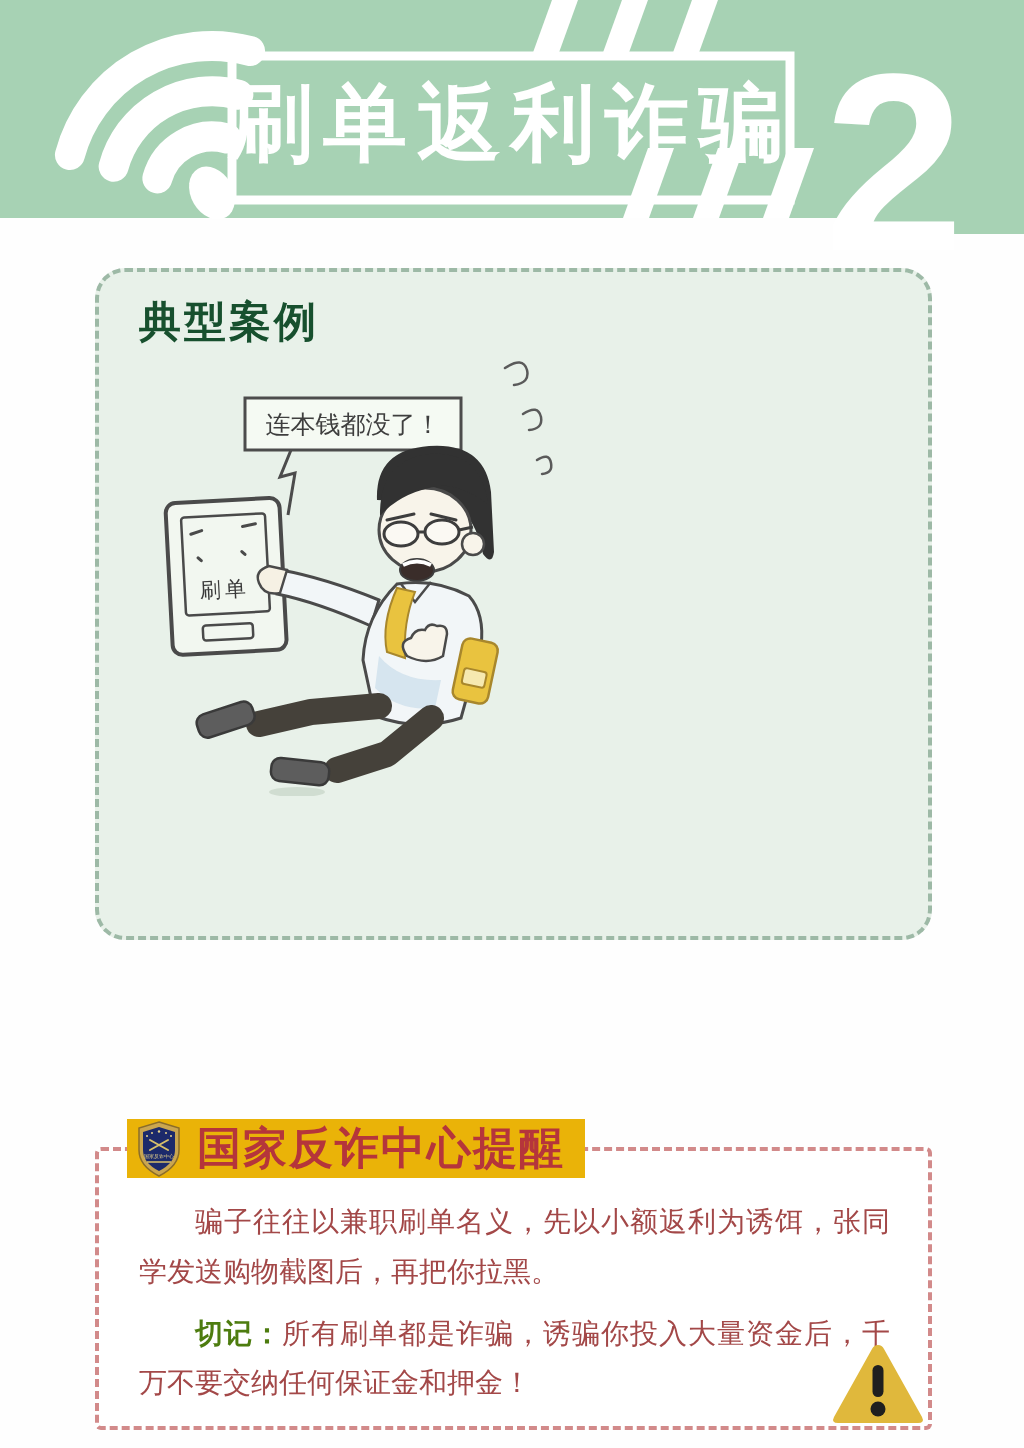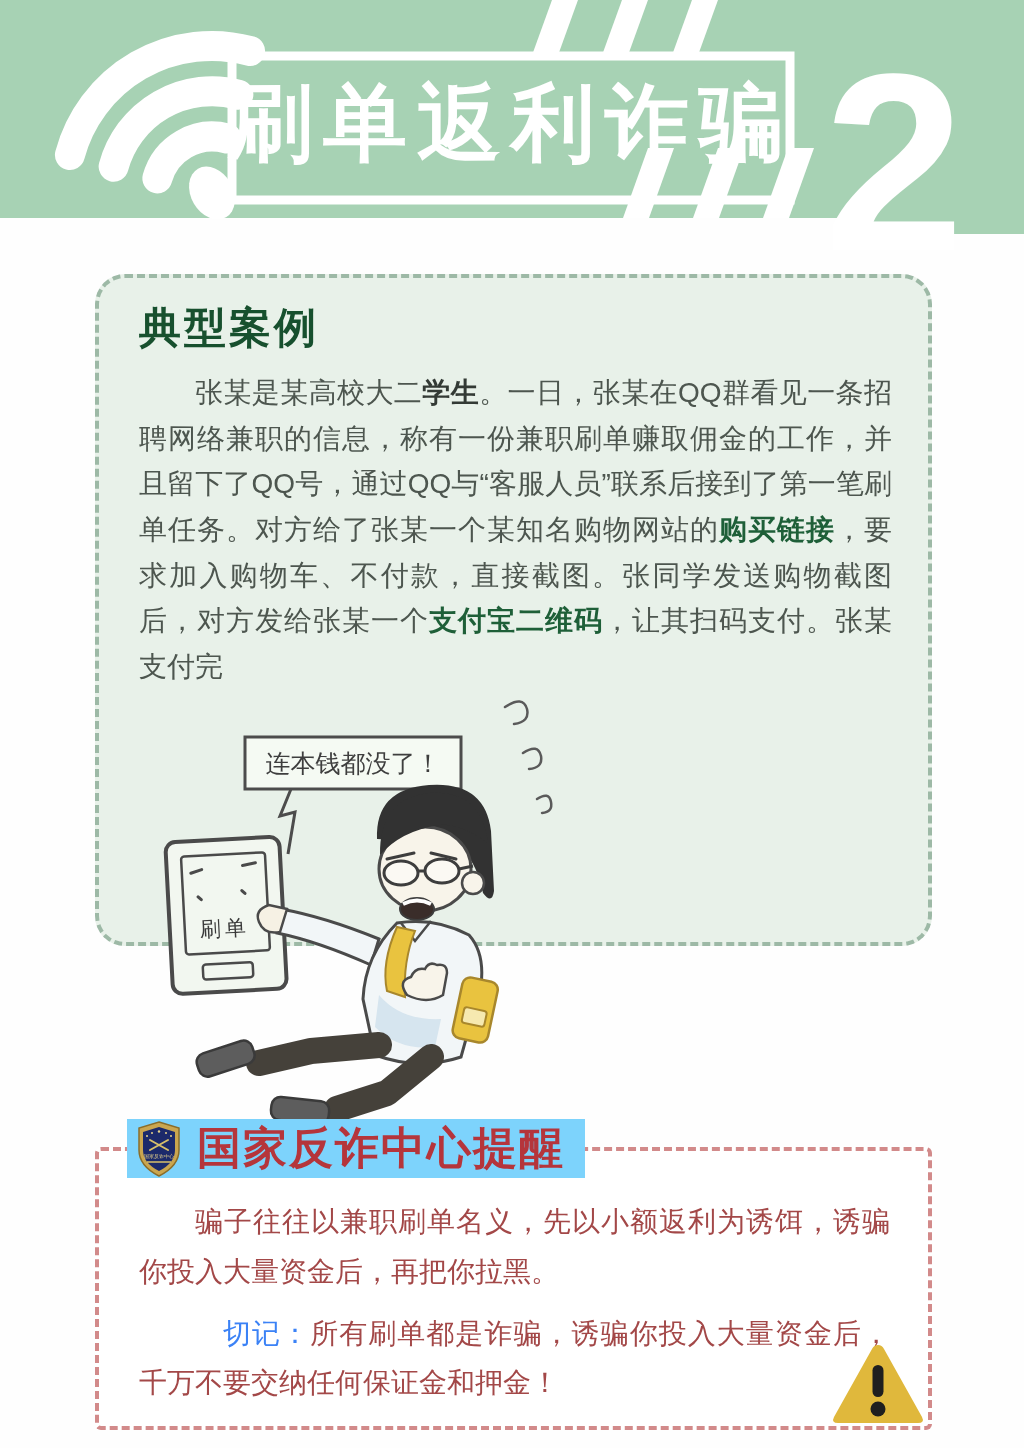--- a/index.html
+++ b/index.html
@@ -3,44 +3,44 @@
 <meta charset="utf-8">
 <style>
   html,body{margin:0;padding:0;}
   .page{position:relative;width:1024px;height:1448px;background:#fefefe;overflow:hidden;
         font-family:"Liberation Sans",sans-serif;}
 
   
   .banner{position:absolute;top:0;left:0;width:1024px;height:262px;}
 
   
-  .case-box{position:absolute;left:95px;top:274px;width:837px;height:672px;
+  .case-box{position:absolute;left:95px;top:268px;width:837px;height:672px;
             box-sizing:border-box;border:4px dashed #9db9a6;border-radius:30px;
             background:#e8f1e9;padding:22px 36px 0 40px;}
   .case-title{margin:0;font-size:42px;font-weight:900;color:#17502e;letter-spacing:3px;}
   .case-p{margin:14px 0 0 0;font-size:28px;line-height:1.63;color:#4d564f;
           text-align:justify;text-indent:2em;}
   .case-row{display:flex;margin-top:4px;}
   .illus{width:452px;height:442px;flex:none;}
   .case-p2{margin:6px 0 0 4px;font-size:28px;line-height:1.62;color:#4d564f;
            text-align:justify;width:302px;}
   .hl-green{color:#1e5f38;font-weight:bold;}
   .hl-dark{color:#333a35;font-weight:bold;}
 
   
   .reminder-box{position:absolute;left:95px;top:1147px;width:837px;height:283px;
                 box-sizing:border-box;border:4px dashed #d28a8a;border-radius:6px;
                 background:#ffffff;}
   .reminder-head{position:absolute;top:-32px;left:28px;display:flex;align-items:center;
-                 gap:14px;background:#7dd3fc;padding:0 20px 0 8px;justify-content:flex-end;}
+                 gap:14px;background:#eab308;padding:0 20px 0 8px;justify-content:flex-end;}
   .reminder-title{margin:0;font-size:44px;font-weight:900;color:#b5353b;letter-spacing:2px;}
   .reminder-body{padding:46px 38px 0 40px;}
   .reminder-p{margin:0 0 12px 0;font-size:28px;line-height:1.78;color:#a34848;
               text-align:justify;text-indent:2em;}
-  .hl-red{color:#3b82f6;font-weight:normal;margin-left:28px;}
+  .hl-red{color:#4d7c0f;font-weight:bold;}
   .warn-triangle{position:absolute;right:2px;bottom:-3px;width:96px;height:90px;}
 </style>
 </head>
 <body>
 
 <div class="page">
 
   <svg class="banner" viewBox="0 0 1024 262">
     <rect x="0" y="0" width="1024" height="218" fill="#a7d2b4"></rect>
     <rect x="852" y="218" width="172" height="16" fill="#a7d2b4"></rect>
@@ -68,21 +68,20 @@
 
     <rect x="232" y="56" width="558" height="144" fill="none" stroke="#ffffff" stroke-width="9"></rect>
     <text x="511" y="152" text-anchor="middle" font-size="84" font-weight="bold" letter-spacing="10" fill="#ffffff">刷单返利诈骗</text>
 
     <text x="824" y="250" font-size="252" font-weight="bold" fill="#ffffff">2</text>
   </svg>
 
   <div class="case-box">
     <h2 class="case-title">典型案例</h2>
 
-    <p class="case-p"><span>张某是某高校大二</span><span class="hl-dark">学生</span><span>。一日，张某在QQ群看见一条招聘网络兼职的信息，称有一份兼职刷单赚取佣金的工作，并且留下了QQ号，通过QQ与“客服人员”联系后接到了第一笔刷单任务。对方给了张某一个某知名购物网站的</span><span class="hl-green">购买链接</span><span>，要求加入购物车、不付款，直接截图。张同学发送购物截图后，对方发给张某一个</span><span class="hl-green">支付宝二维码</span><span>，让其扫码支付。张某支付完</span></p>
 
     <div class="case-row">
 
       <svg class="illus" viewBox="0 0 452 442">
 
         <g stroke="#5a5a5a" stroke-width="2.5" fill="none" stroke-linecap="round">
           <path d="M366,14 q18,-12 22,2 q3,13 -13,15"></path>
           <path d="M384,60 q15,-10 18,3 q2,12 -12,13"></path>
           <path d="M398,106 q12,-8 14,3 q2,10 -9,11"></path>
         </g>
@@ -158,21 +157,21 @@
             <circle cx="36" cy="16" r="1"></circle>
         </g>
         <path d="M15,20 L33,30 M33,20 L15,30" stroke="#d8c06a" stroke-width="2" stroke-linecap="round"></path>
         <text x="24" y="38" font-size="5" fill="#e8d48a" text-anchor="middle">国家反诈中心</text>
         <path d="M12,42 h24" stroke="#d8c06a" stroke-width="1.5"></path>
       </svg>
       <h2 class="reminder-title">国家反诈中心提醒</h2>
     </div>
 
     <div class="reminder-body">
-      <p class="reminder-p">骗子往往以兼职刷单名义，先以小额返利为诱饵，诱骗你投入大量资金后，再把你拉黑。</p>
+      <p class="reminder-p">骗子往往以兼职刷单名义，先以小额返利为诱饵，张同学发送购物截图后，再把你拉黑。</p>
       <p class="reminder-p"><span class="hl-red">切记：</span><span>所有刷单都是诈骗，诱骗你投入大量资金后，千万不要交纳任何保证金和押金！</span></p>
     </div>
 
     <svg class="warn-triangle" viewBox="0 0 96 90">
       <path d="M48,6 Q52,6 54,10 L92,78 Q95,84 88,84 L8,84 Q1,84 4,78 L42,10 Q44,6 48,6 Z" fill="#e0b83c"></path>
       <rect x="42.5" y="26" width="11" height="32" rx="5.5" fill="#1f1f1f"></rect>
       <circle cx="48" cy="70" r="7.5" fill="#1f1f1f"></circle>
     </svg>
   </div>
 

